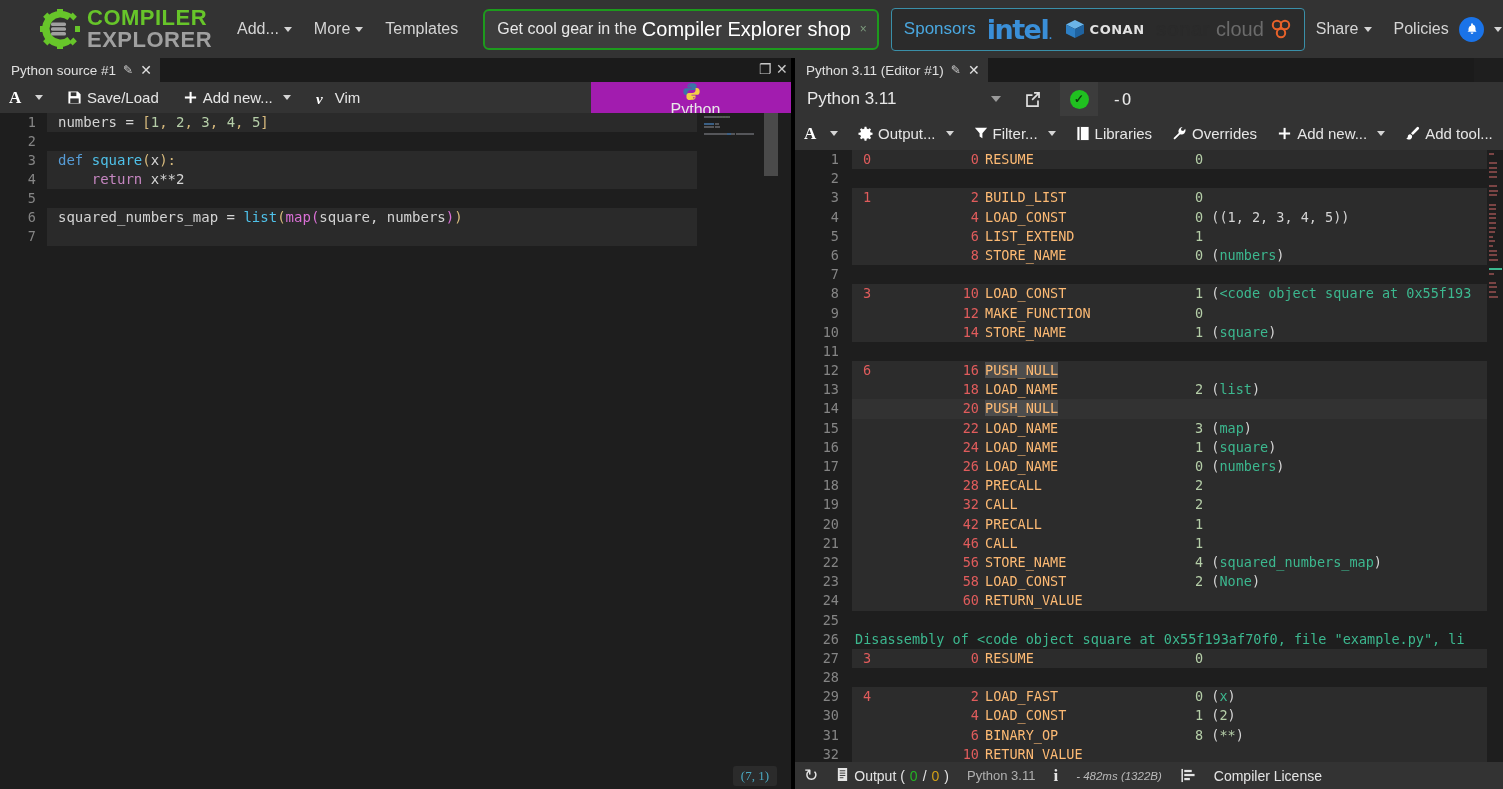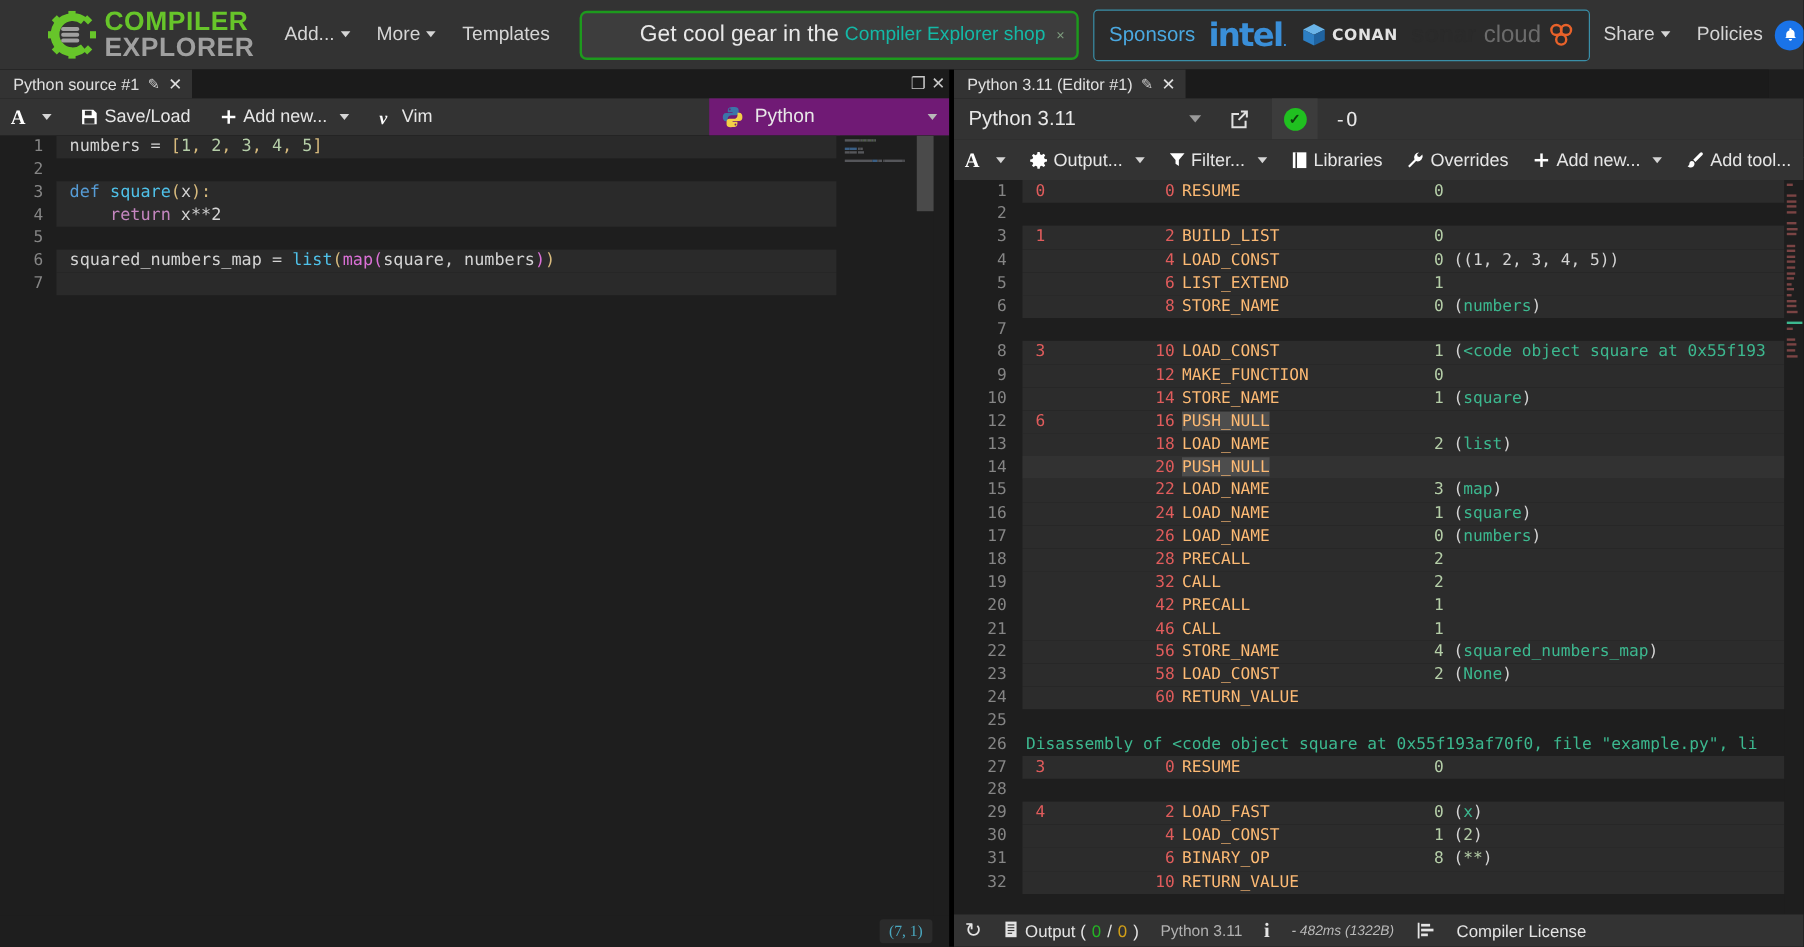--- a/index.html
+++ b/index.html
@@ -34,22 +34,22 @@
     border-top: 5px solid #d5d5d5;
   }
 
   #shop-banner {
     margin-left: 14px;
     border: 2px solid #1d9a1d; border-radius: 6px;
     background: #3d3d3d;
     height: 41px; display: flex; align-items: center;
     padding: 0 10px 0 12px; white-space: nowrap;
   }
-  #shop-banner .t1 { color: #e8e8e8; font-size: 19px; margin-left: 36px; }
-  #shop-banner .t2 { color: #14b8a6; font-size: 16px; margin-left: 5px; cursor: pointer; }
+  #shop-banner .t1 { color: #e8e8e8; font-size: 16px; }
+  #shop-banner .t2 { color: #ffffff; font-size: 20px; margin-left: 5px; cursor: pointer; }
   #shop-banner .x { color: #7e9c7e; font-size: 12px; margin-left: 9px; cursor: pointer; }
 
   #sponsors-box {
     margin-left: 12px; height: 43px;
     border: 1px solid #3a8fa8; border-radius: 4px;
     background: #2b2b2b;
     display: flex; align-items: center; padding: 0 12px; gap: 11px;
   }
   #sponsors-label { color: #4aa8e0; font-size: 17px; }
   .intel-logo { color: #3a8fd8; font-size: 27px; font-weight: bold; letter-spacing: -1.5px; font-family: "DejaVu Sans", sans-serif; }
@@ -345,21 +345,21 @@
     </div>
     <div class="tb-item" style="margin-left:8px;">
       <span class="tb-ico">
           <svg width="15" height="16" viewBox="0 0 16 16">
             <text x="1" y="14" font-family="Liberation Serif, serif" font-size="16" font-weight="bold" font-style="italic" fill="#ffffff">v</text>
           </svg>
         </span>
       <span>Vim</span>
     </div>
 
-    <div style="margin-left:auto;width:200px;height:31px;background:#701a75;display:flex;align-items:center;padding:0 10px;">
+    <div style="margin-left:auto;width:200px;height:31px;background:#a21caf;display:flex;align-items:center;padding:0 10px;flex-direction:column;">
       <span style="display:flex;">
         <svg width="19" height="19" viewBox="0 0 20 20">
           <path d="M9.8 1.2c-2.3 0-4 .7-4 2.7v2h4.2v.6H4.3c-2 0-2.9 1.5-2.9 3.6s.9 3.7 2.9 3.7h1.4v-2.2c0-1.9 1.5-3.2 3.4-3.2h3.6c1.6 0 2.6-1 2.6-2.6V3.9c0-1.6-1.4-2.7-3.5-2.7zm-2.3 1.3c.5 0 .8.4.8.9s-.3.8-.8.8-.8-.3-.8-.8.3-.9.8-.9z" fill="#3b75a8"></path>
           <path d="M10.2 18.8c2.3 0 4-.7 4-2.7v-2H10v-.6h5.7c2 0 2.9-1.5 2.9-3.6s-.9-3.7-2.9-3.7h-1.4v2.2c0 1.9-1.5 3.2-3.4 3.2H7.3c-1.6 0-2.6 1-2.6 2.6v2.1c0 1.6 1.4 2.7 3.5 2.7zm2.3-1.3c-.5 0-.8-.4-.8-.9s.3-.8.8-.8.8.3.8.8-.3.9-.8.9z" fill="#f3cf46"></path>
         </svg>
       </span>
       <span style="color:#e8e8e8;font-size:16px;margin-left:9px;">Python</span>
       <span class="caret" style="margin-left:auto;border-top-color:#b8b8b8;"></span>
     </div>
   </div>
@@ -565,20 +565,23 @@
           <span class="a-arg"><span>0</span></span>
         </div>
         <div class="asm-row">
           <div class="asm-hl"></div>
           <span class="aln">10</span>
           <span class="a-off">14</span>
           <span class="a-op">STORE_NAME</span>
           <span class="a-arg"><span>1</span><span class="paren"> (</span><span class="name">square</span><span class="paren">)</span></span>
         </div>
         <div class="asm-row">
+          <span class="aln">11</span>
+        </div>
+        <div class="asm-row">
           <div class="asm-hl"></div>
           <span class="aln">12</span>
           <span class="a-src">6</span>
           <span class="a-off">16</span>
           <span class="a-op"><span class="wordhl">PUSH_NULL</span></span>
         </div>
         <div class="asm-row">
           <div class="asm-hl"></div>
           <span class="aln">13</span>
           <span class="a-off">18</span>

